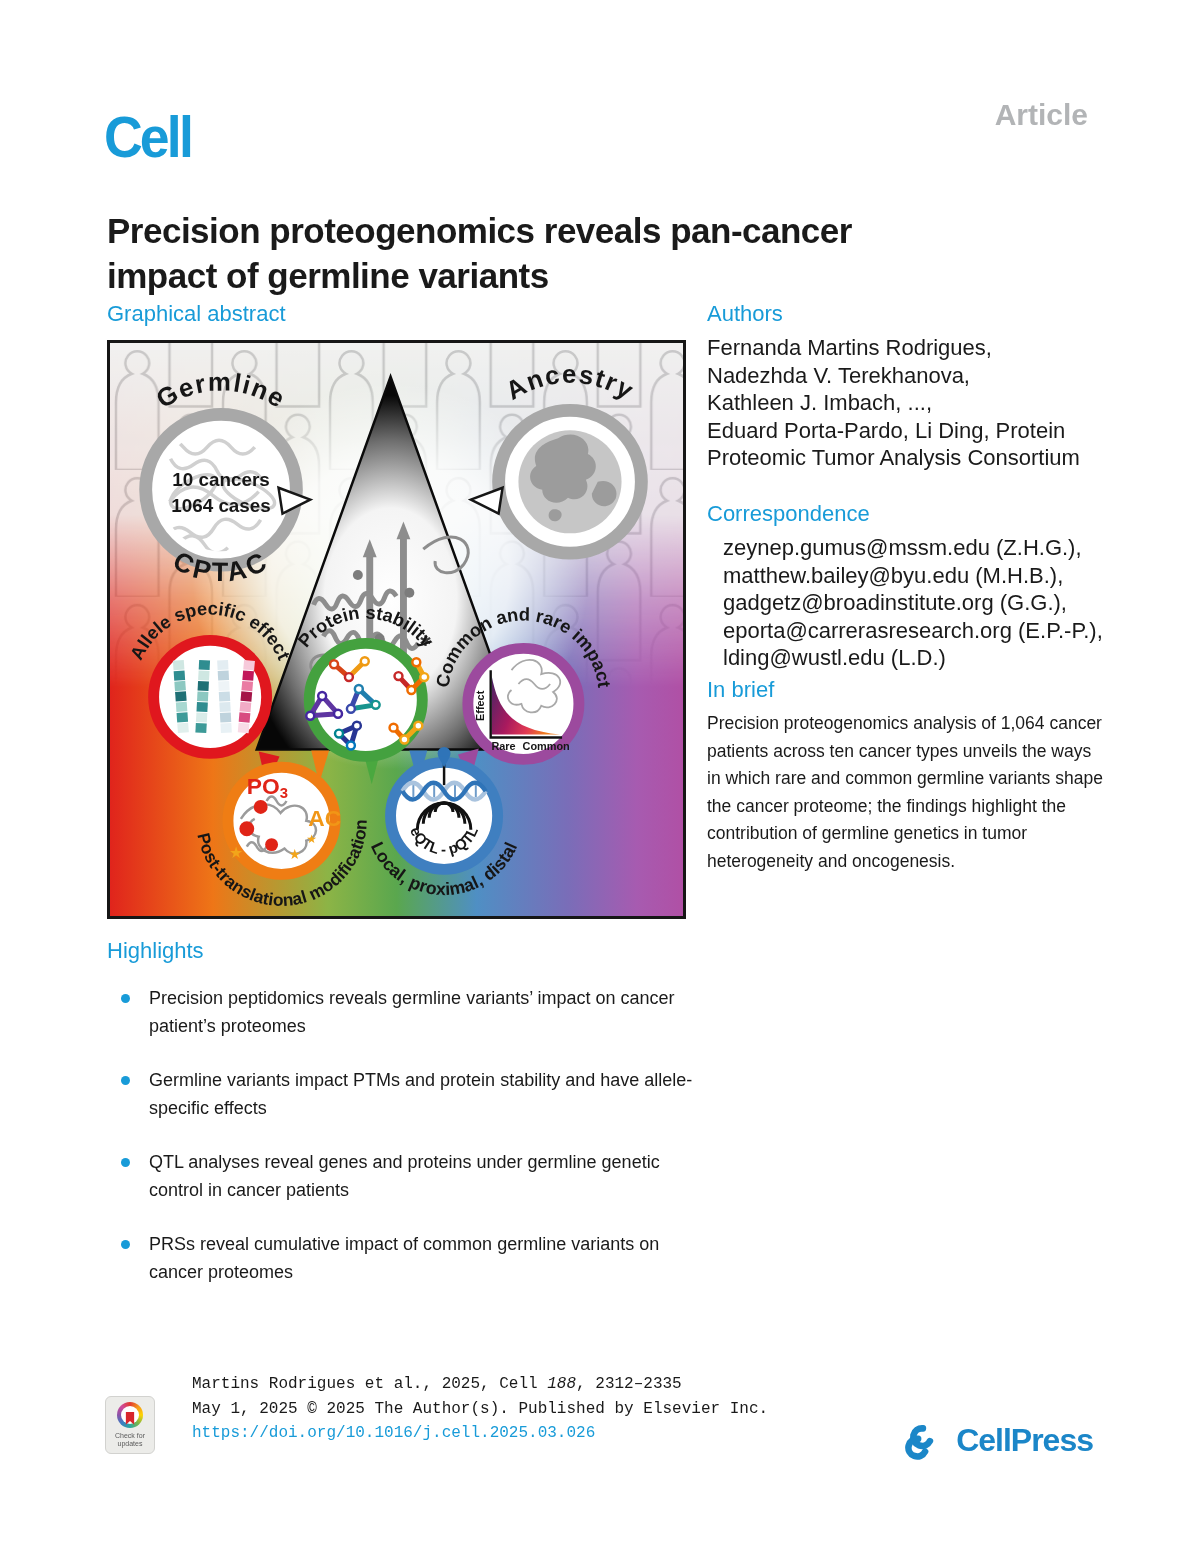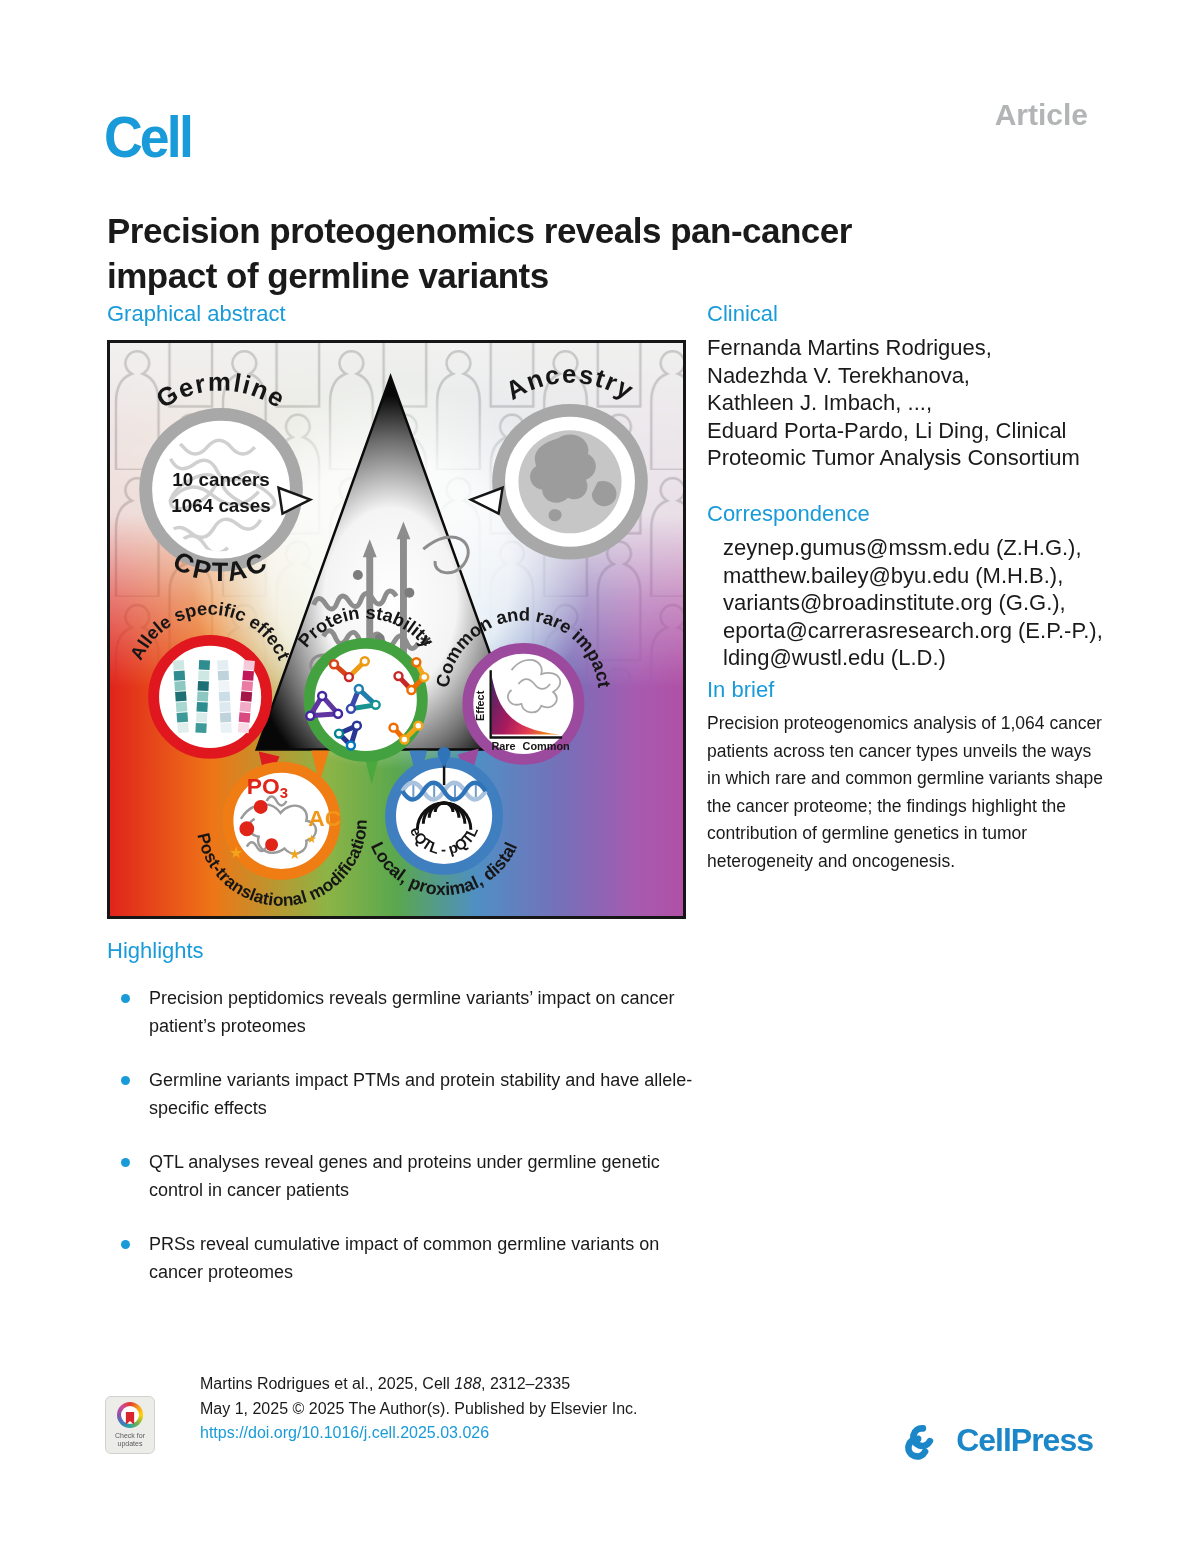--- a/index.html
+++ b/index.html
@@ -39,21 +39,21 @@
   .hl-list li .dot{position:absolute;left:2px;top:10px;width:9px;height:9px;border-radius:50%;background:var(--accent);}
 
   .badge{position:absolute;left:105px;top:1396px;width:50px;height:58px;background:#ecece9;border:1px solid #d2d2cf;border-radius:6px;text-align:center;padding-top:5px;}
   .badge .ring{position:relative;width:26px;height:26px;margin:0 auto;border-radius:50%;
     background:conic-gradient(#e23b30,#f5991c,#ffd400,#7ab648,#2aa6a0,#3a7ec2,#8a52a8,#cf4a9b,#e23b30);}
   .badge .ring::after{content:"";position:absolute;left:4px;top:4px;width:18px;height:18px;border-radius:50%;background:#fff;}
   .badge .bookmark{position:absolute;left:50%;top:10px;transform:translateX(-50%);width:9px;height:13px;background:#d8262c;z-index:2;
     clip-path:polygon(0 0,100% 0,100% 100%,50% 70%,0 100%);}
   .badge .btxt{font-size:7px;line-height:8px;color:#5a5a5a;margin-top:4px;}
 
-  .citation{position:absolute;left:200px;top:1372px;font-size:16px;line-height:24.5px;}
+  .citation{position:absolute;left:192px;top:1372px;font-size:16px;line-height:24.5px;font-family:Liberation Mono, monospace;}
   .citation .vol{font-style:italic;}
   .citation a{color:var(--link);text-decoration:none;}
 
   .cellpress{position:absolute;right:107px;top:1420px;display:flex;align-items:center;gap:12px;}
   .cellpress .cp-text{font-size:32px;font-weight:bold;color:#1b86c8;letter-spacing:-1px;}
 </style>
 </head>
 <body>
 
 <div class="article-label">Article</div>
@@ -335,34 +335,34 @@
     <circle cx="337" cy="414" r="6.5" fill="#2f74b8"></circle>
     <polygon points="331,417 343,417 337,428" fill="#2f74b8"></polygon>
     <text font-size="15" font-weight="bold" fill="#161616">
       <textPath href="#arcQtlIn" startOffset="50%" text-anchor="middle">eQTL - pQTL</textPath></text>
   </g>
   <text font-size="18" font-weight="bold" fill="#161616">
     <textPath href="#arcQtlOut" startOffset="50%" text-anchor="middle">Local, proximal, distal</textPath></text>
 </svg>
 </div>
 
-<h2 class="sec authors-head">Clinical</h2>
+<h2 class="sec authors-head">Authors</h2>
 <div class="col-right authors-lines" style="top:334px;position:absolute;">
   <div>Fernanda Martins Rodrigues,</div>
   <div>Nadezhda V. Terekhanova,</div>
   <div>Kathleen J. Imbach, ...,</div>
-  <div>Eduard Porta-Pardo, Li Ding, Clinical</div>
+  <div>Eduard Porta-Pardo, Li Ding, Protein</div>
   <div>Proteomic Tumor Analysis Consortium</div>
 </div>
 
 <h2 class="sec corr-head">Correspondence</h2>
 <div class="col-right corr-lines" style="top:534px;position:absolute;">
   <div class="email">zeynep.gumus@mssm.edu (Z.H.G.),</div>
   <div class="email">matthew.bailey@byu.edu (M.H.B.),</div>
-  <div class="email">variants@broadinstitute.org (G.G.),</div>
+  <div class="email">gadgetz@broadinstitute.org (G.G.),</div>
   <div class="email">eporta@carrerasresearch.org (E.P.-P.),</div>
   <div class="email">lding@wustl.edu (L.D.)</div>
 </div>
 
 <h2 class="sec inbrief-head">In brief</h2>
 <p class="inbrief-text" style="margin:0;">Precision proteogenomics analysis of 1,064 cancer patients across ten cancer types unveils the ways in which rare and common germline variants shape the cancer proteome; the findings highlight the contribution of germline genetics in tumor heterogeneity and oncogenesis.</p>
 
 <h2 class="sec hl-head">Highlights</h2>
 <ul class="hl-list">
   <li><span class="dot"></span><span>Precision peptidomics reveals germline variants’ impact on cancer patient’s proteomes</span></li>

